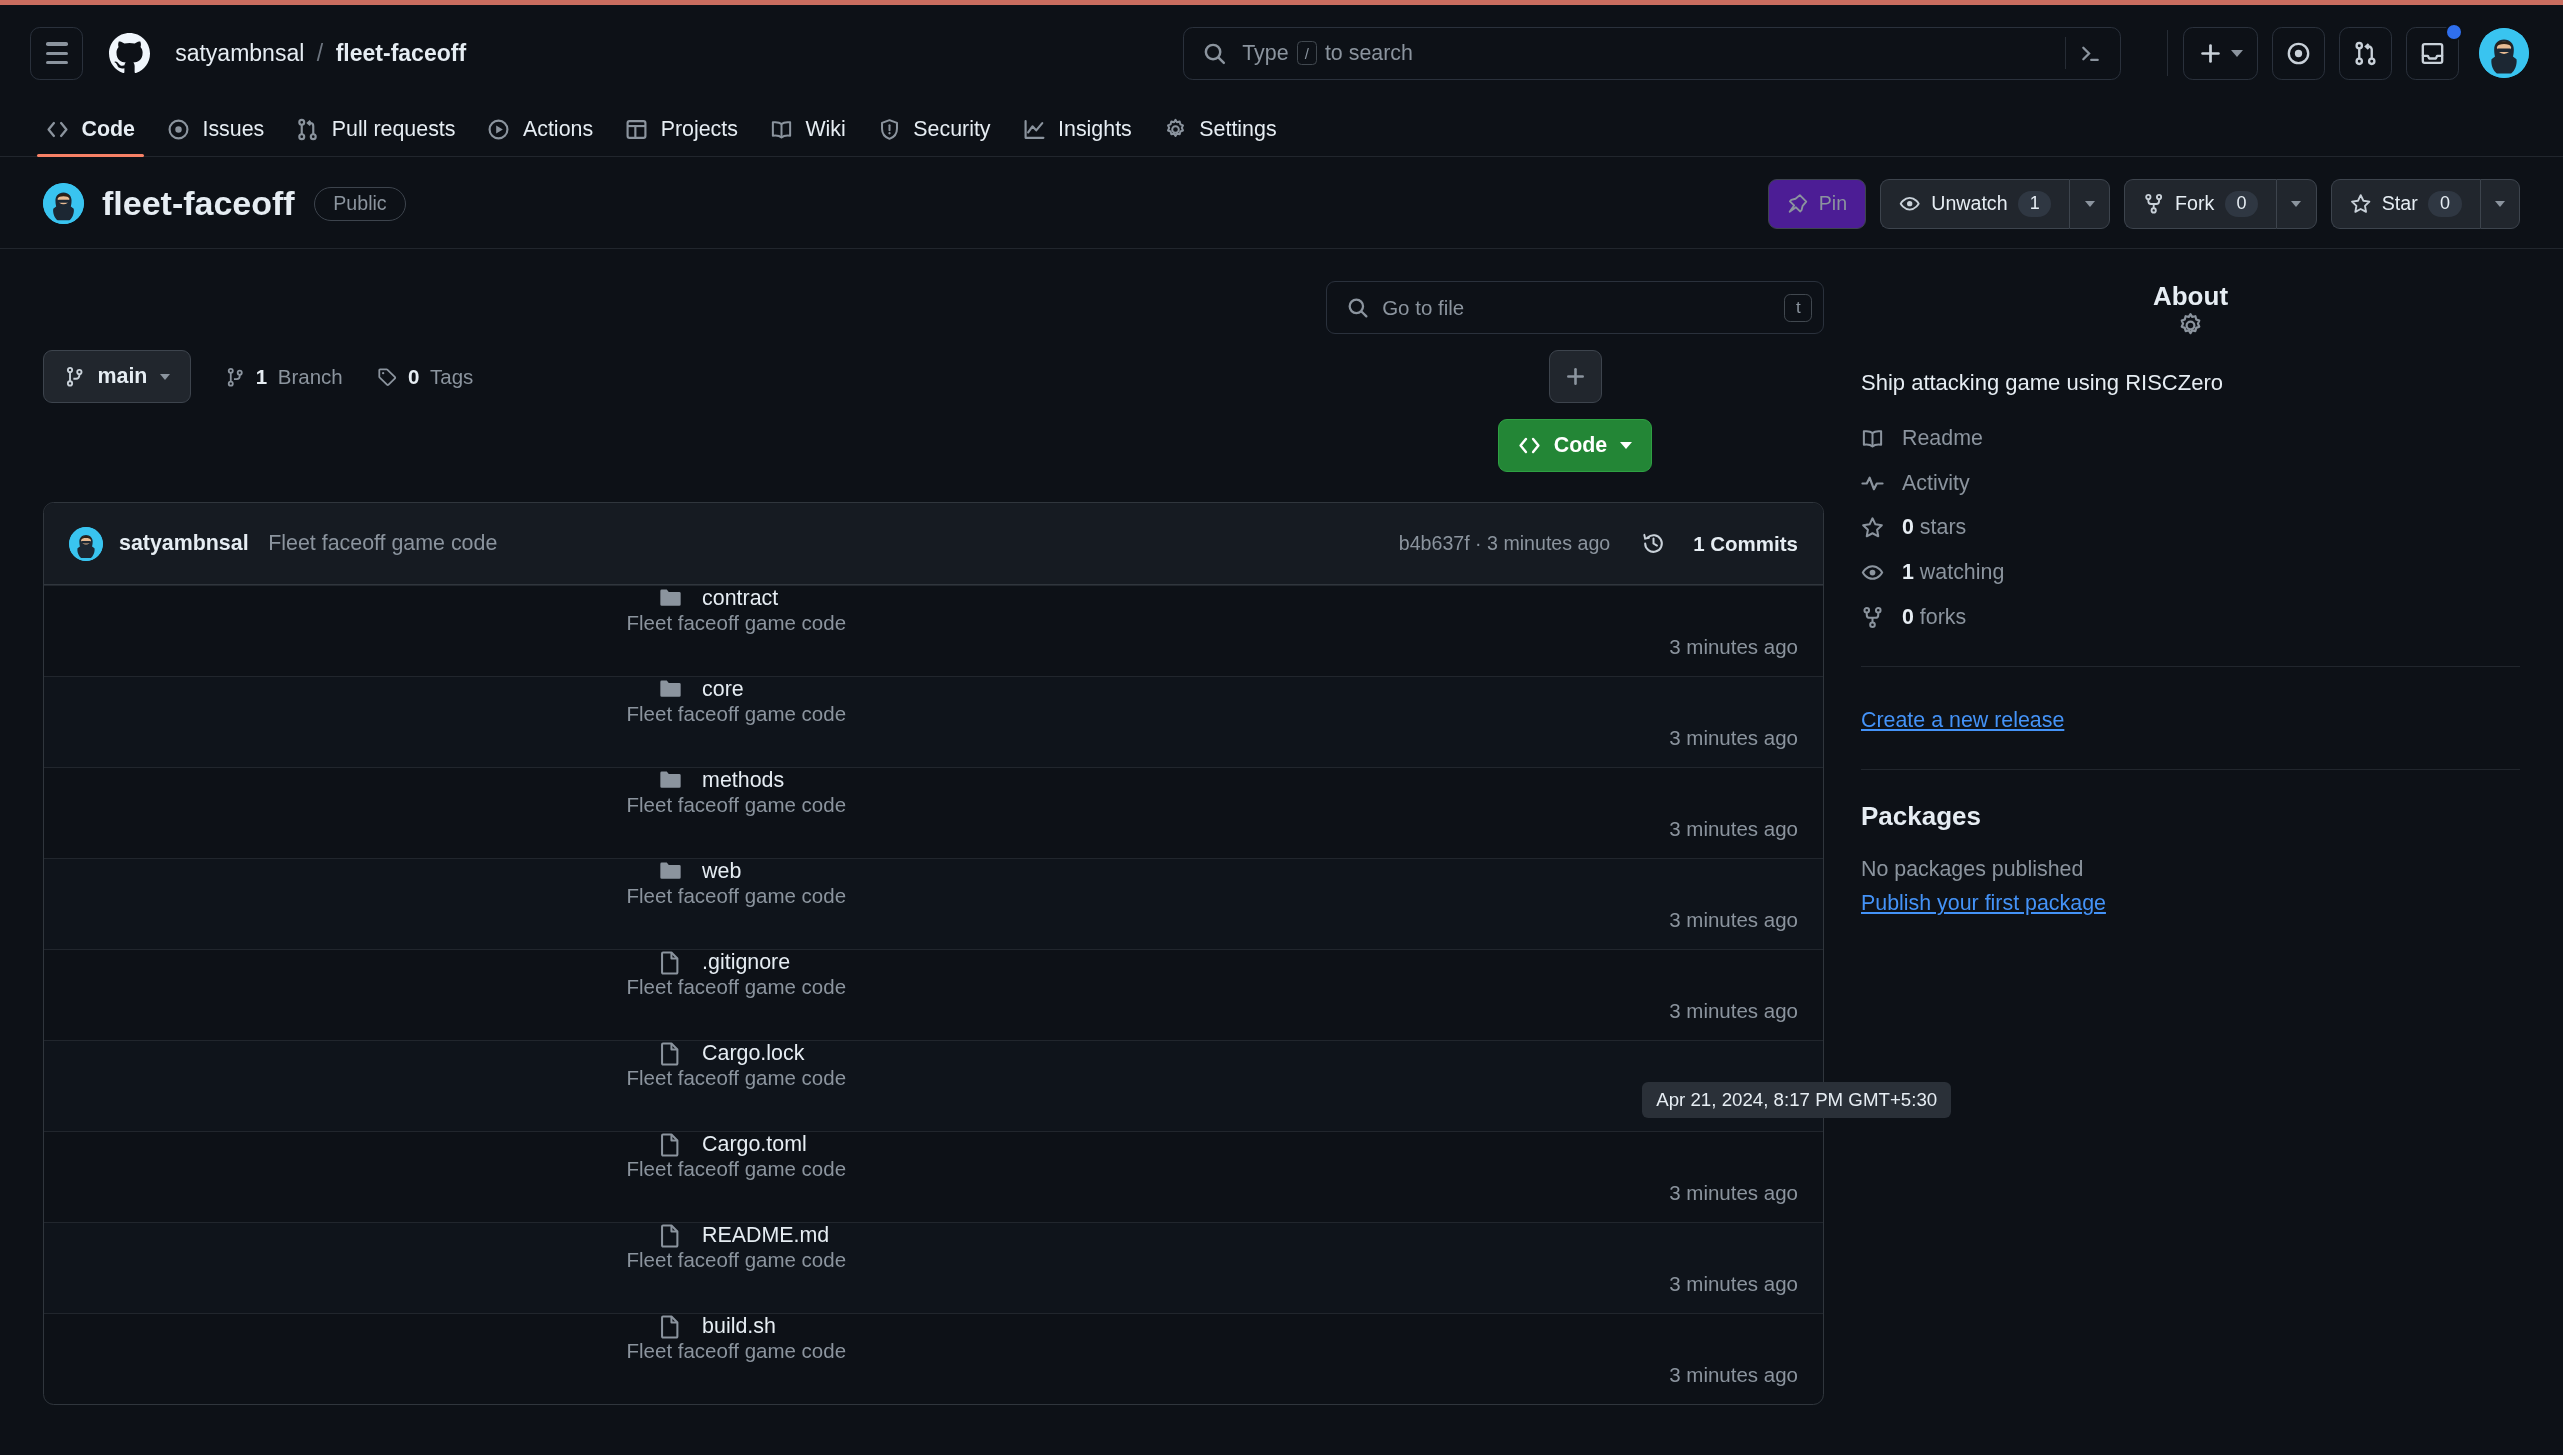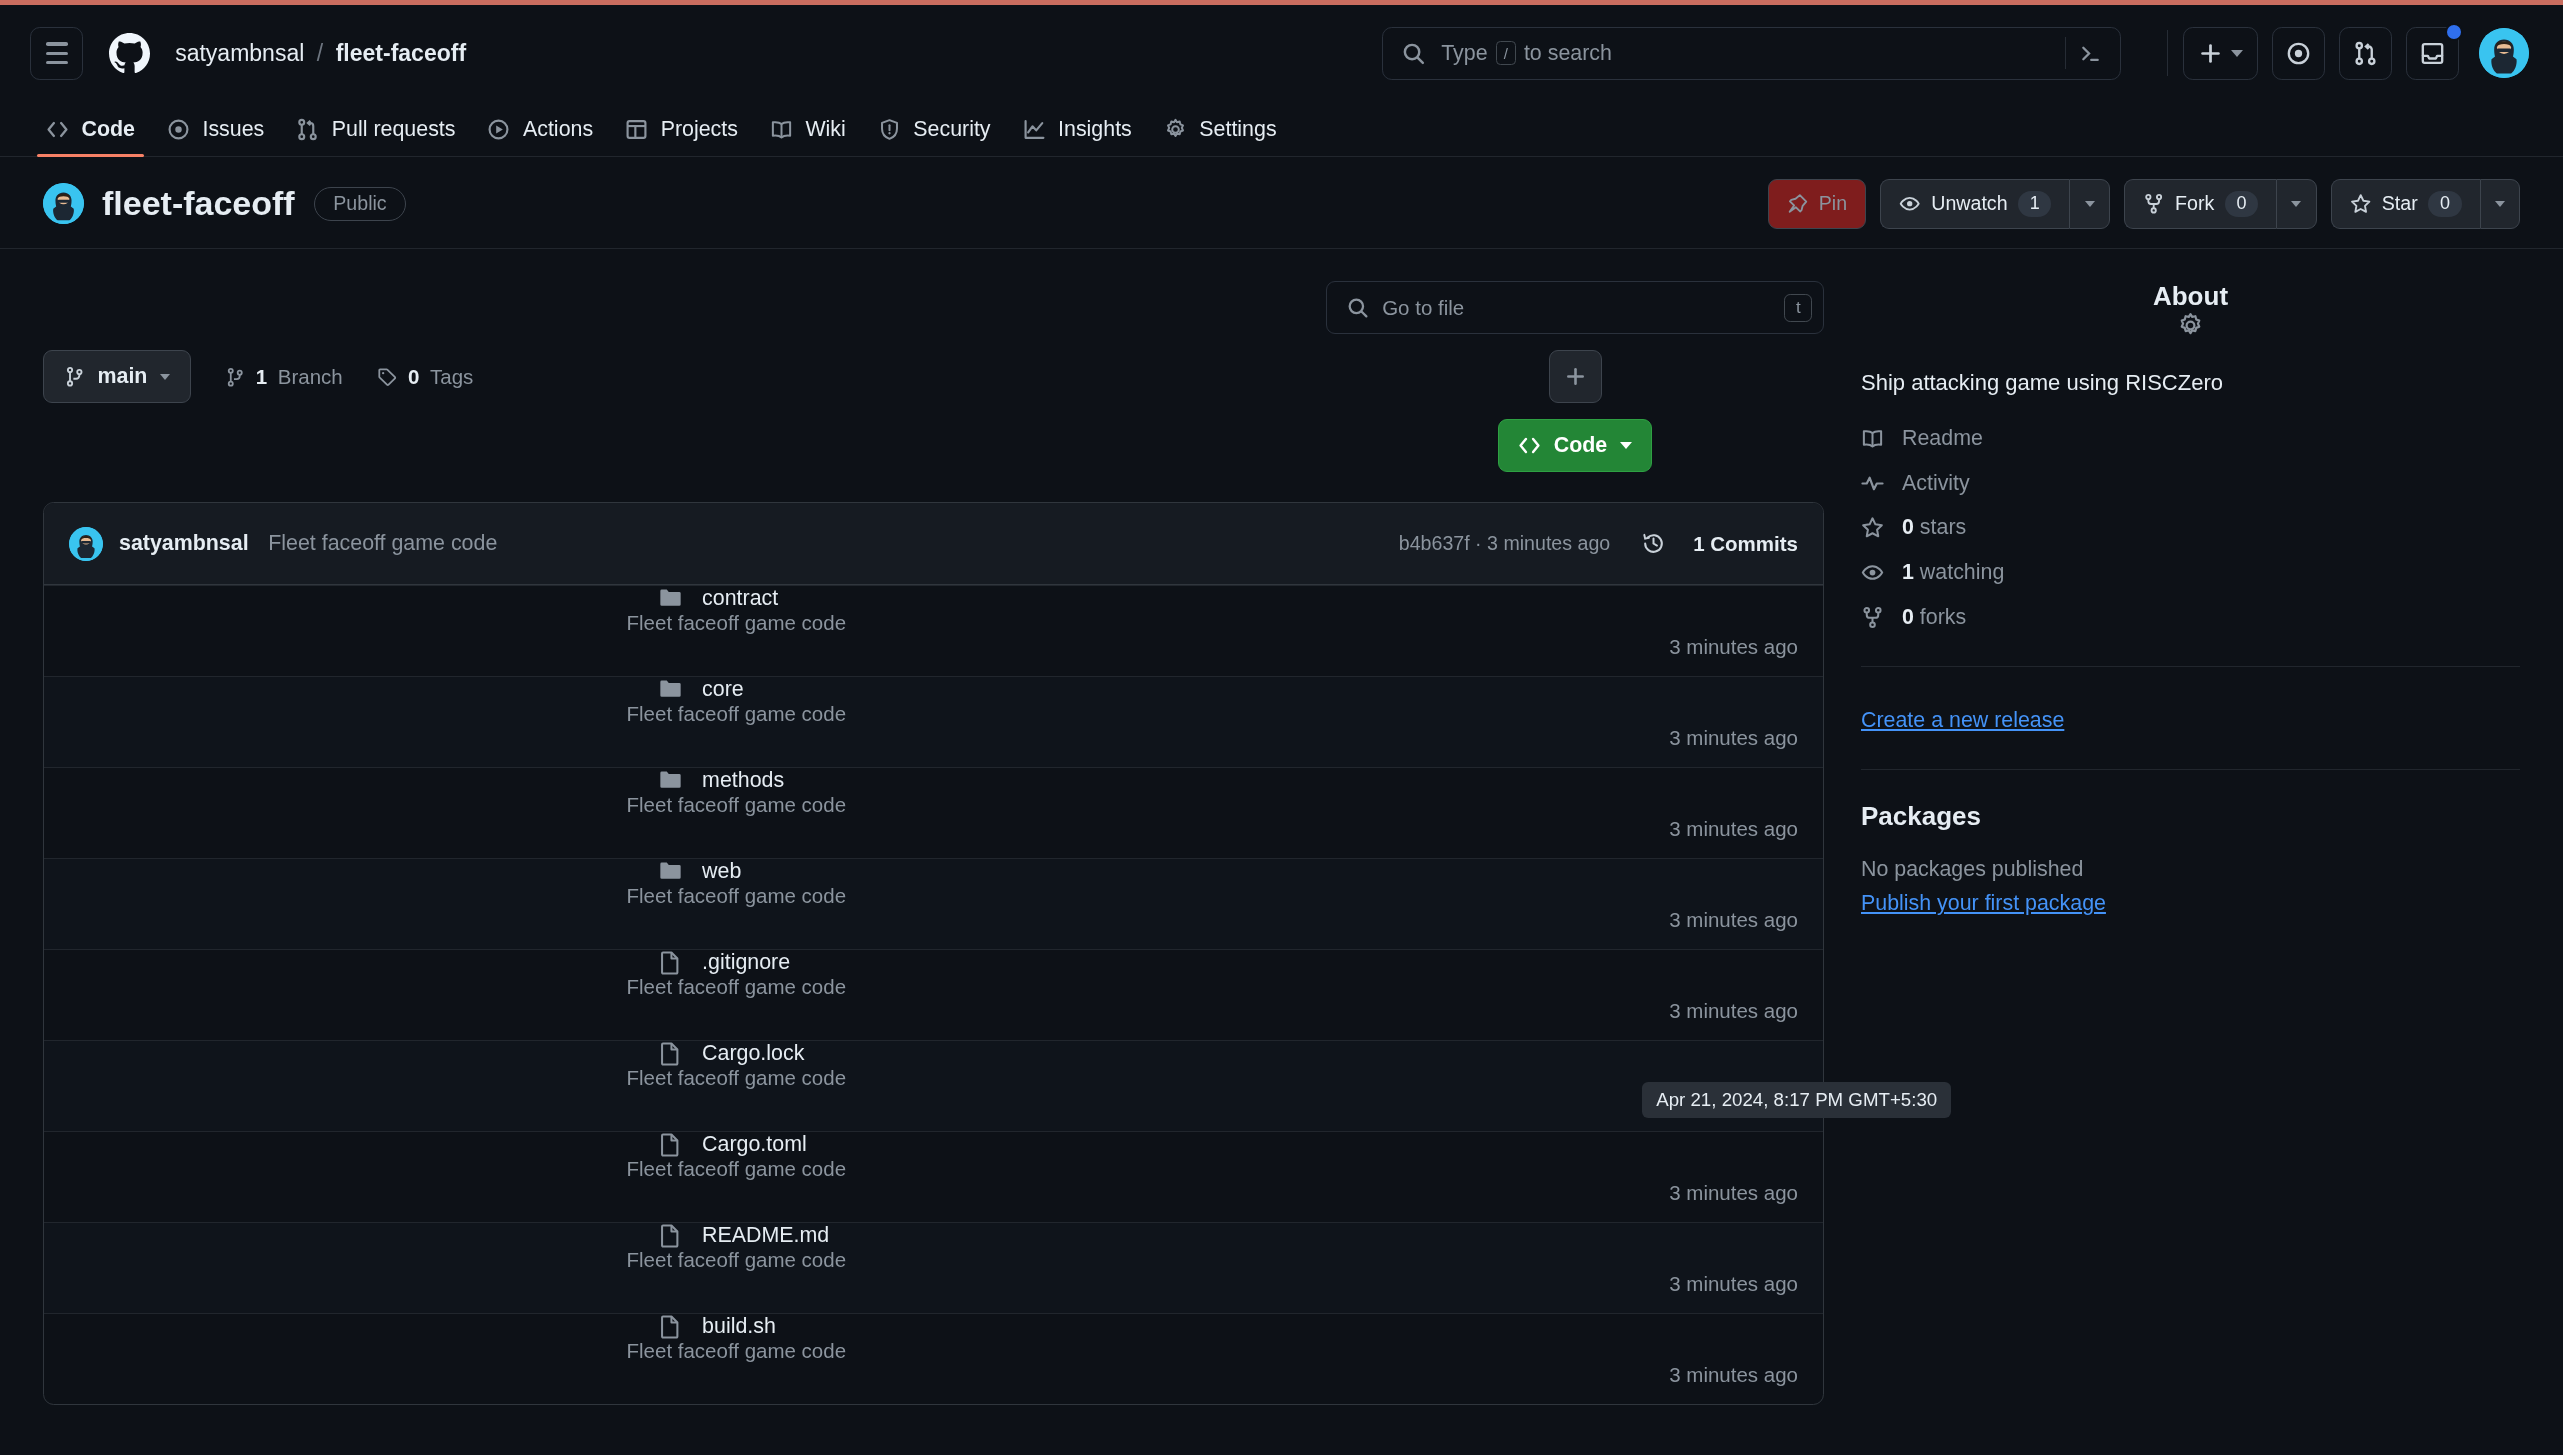--- a/index.html
+++ b/index.html
@@ -35,21 +35,21 @@
     margin-left: 19.6px;
     font-size: 23px; display: flex; align-items: center; gap: 12.5px; white-space: nowrap;
   }
   .breadcrumb .owner { color: #e6edf3; }
   .breadcrumb .sep { color: #6e7681; }
   .breadcrumb .repo { color: #e6edf3; font-weight: 700; }
 
   .header-spacer { flex: 1; }
 
   .search-box {
-    width: 739px; height: 53px;
+    width: 938px; height: 53px;
     border: 0.9px solid #2a313c; border-radius: 9.8px;
     display: flex; align-items: center;
     padding: 0 9px 0 19.6px;
     background: #0d1117;
   }
   .search-box .s-icon { flex:none; display:flex; align-items:center; }
   .search-placeholder {
     margin-left: 16px; font-size: 21.4px; color: #8b949e;
     display: flex; align-items: center; gap: 8px; flex: 1;
   }
@@ -113,21 +113,21 @@
   .badge-public {
     margin-left: 19.6px; font-size: 19.6px; color: #8b949e;
     border: 0.9px solid #3d444d; border-radius: 889px; padding: 4.4px 18px;
   }
   .repo-actions { margin-left:auto; display:flex; align-items:center; gap: 14.2px; }
   .btn {
     height: 50px; display:flex; align-items:center; gap: 10.7px;
     background:#21262d; border: 0.9px solid #3d444d; border-radius: 9px;
     padding: 0 18px; font-size: 19.6px; color: #e6edf3; white-space: nowrap;
   }
-  .btn.ghost { background: #7f1d1d; color: #8b949e; }
+  .btn.ghost { background: #4c1d95; color: #8b949e; }
   .btn-group { display:flex; align-items:center; }
   .btn-group .btn:first-child { border-top-right-radius:0; border-bottom-right-radius:0; border-right: none;}
   .btn-group .btn:last-child { border-top-left-radius:0; border-bottom-left-radius:0; padding: 0 14.2px; }
   .count-pill {
     background:#2f3742; border-radius:889px; padding: 2.7px 11.6px;
     font-size: 18px; color:#e6edf3;
   }
 
   
   .body-wrap { display:flex; padding: 32px 43px 0 43px; gap: 37px; }

